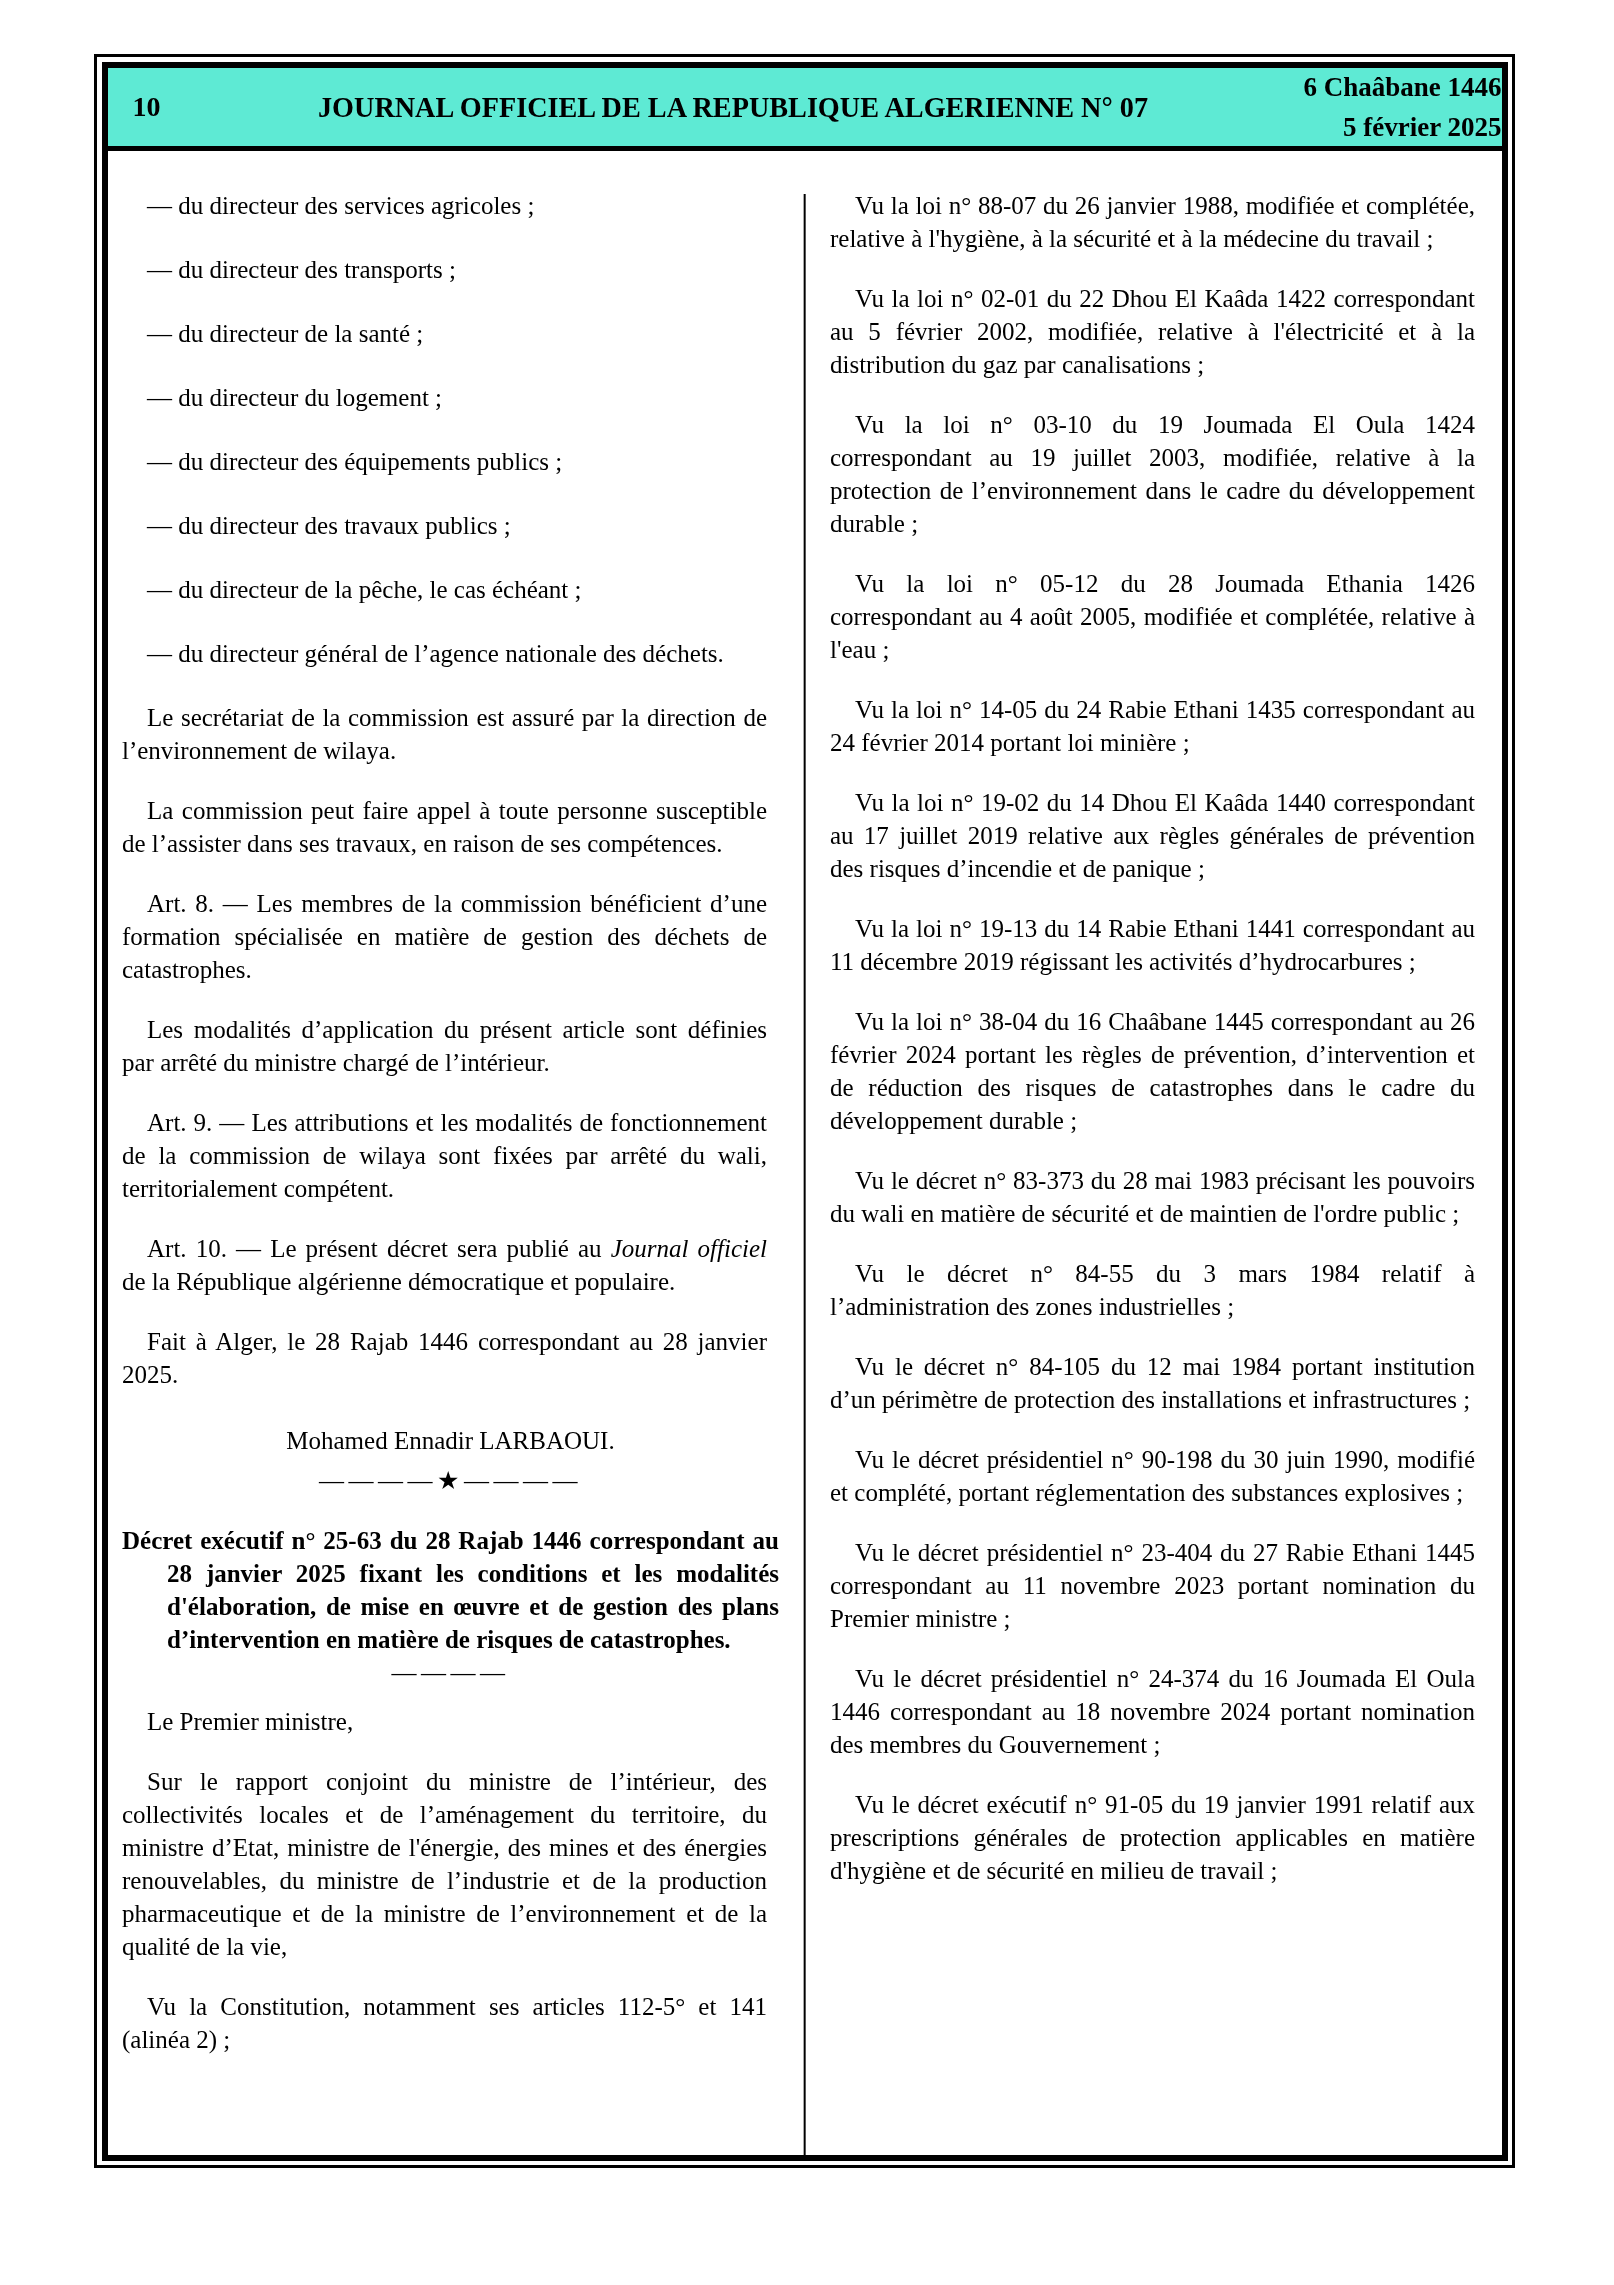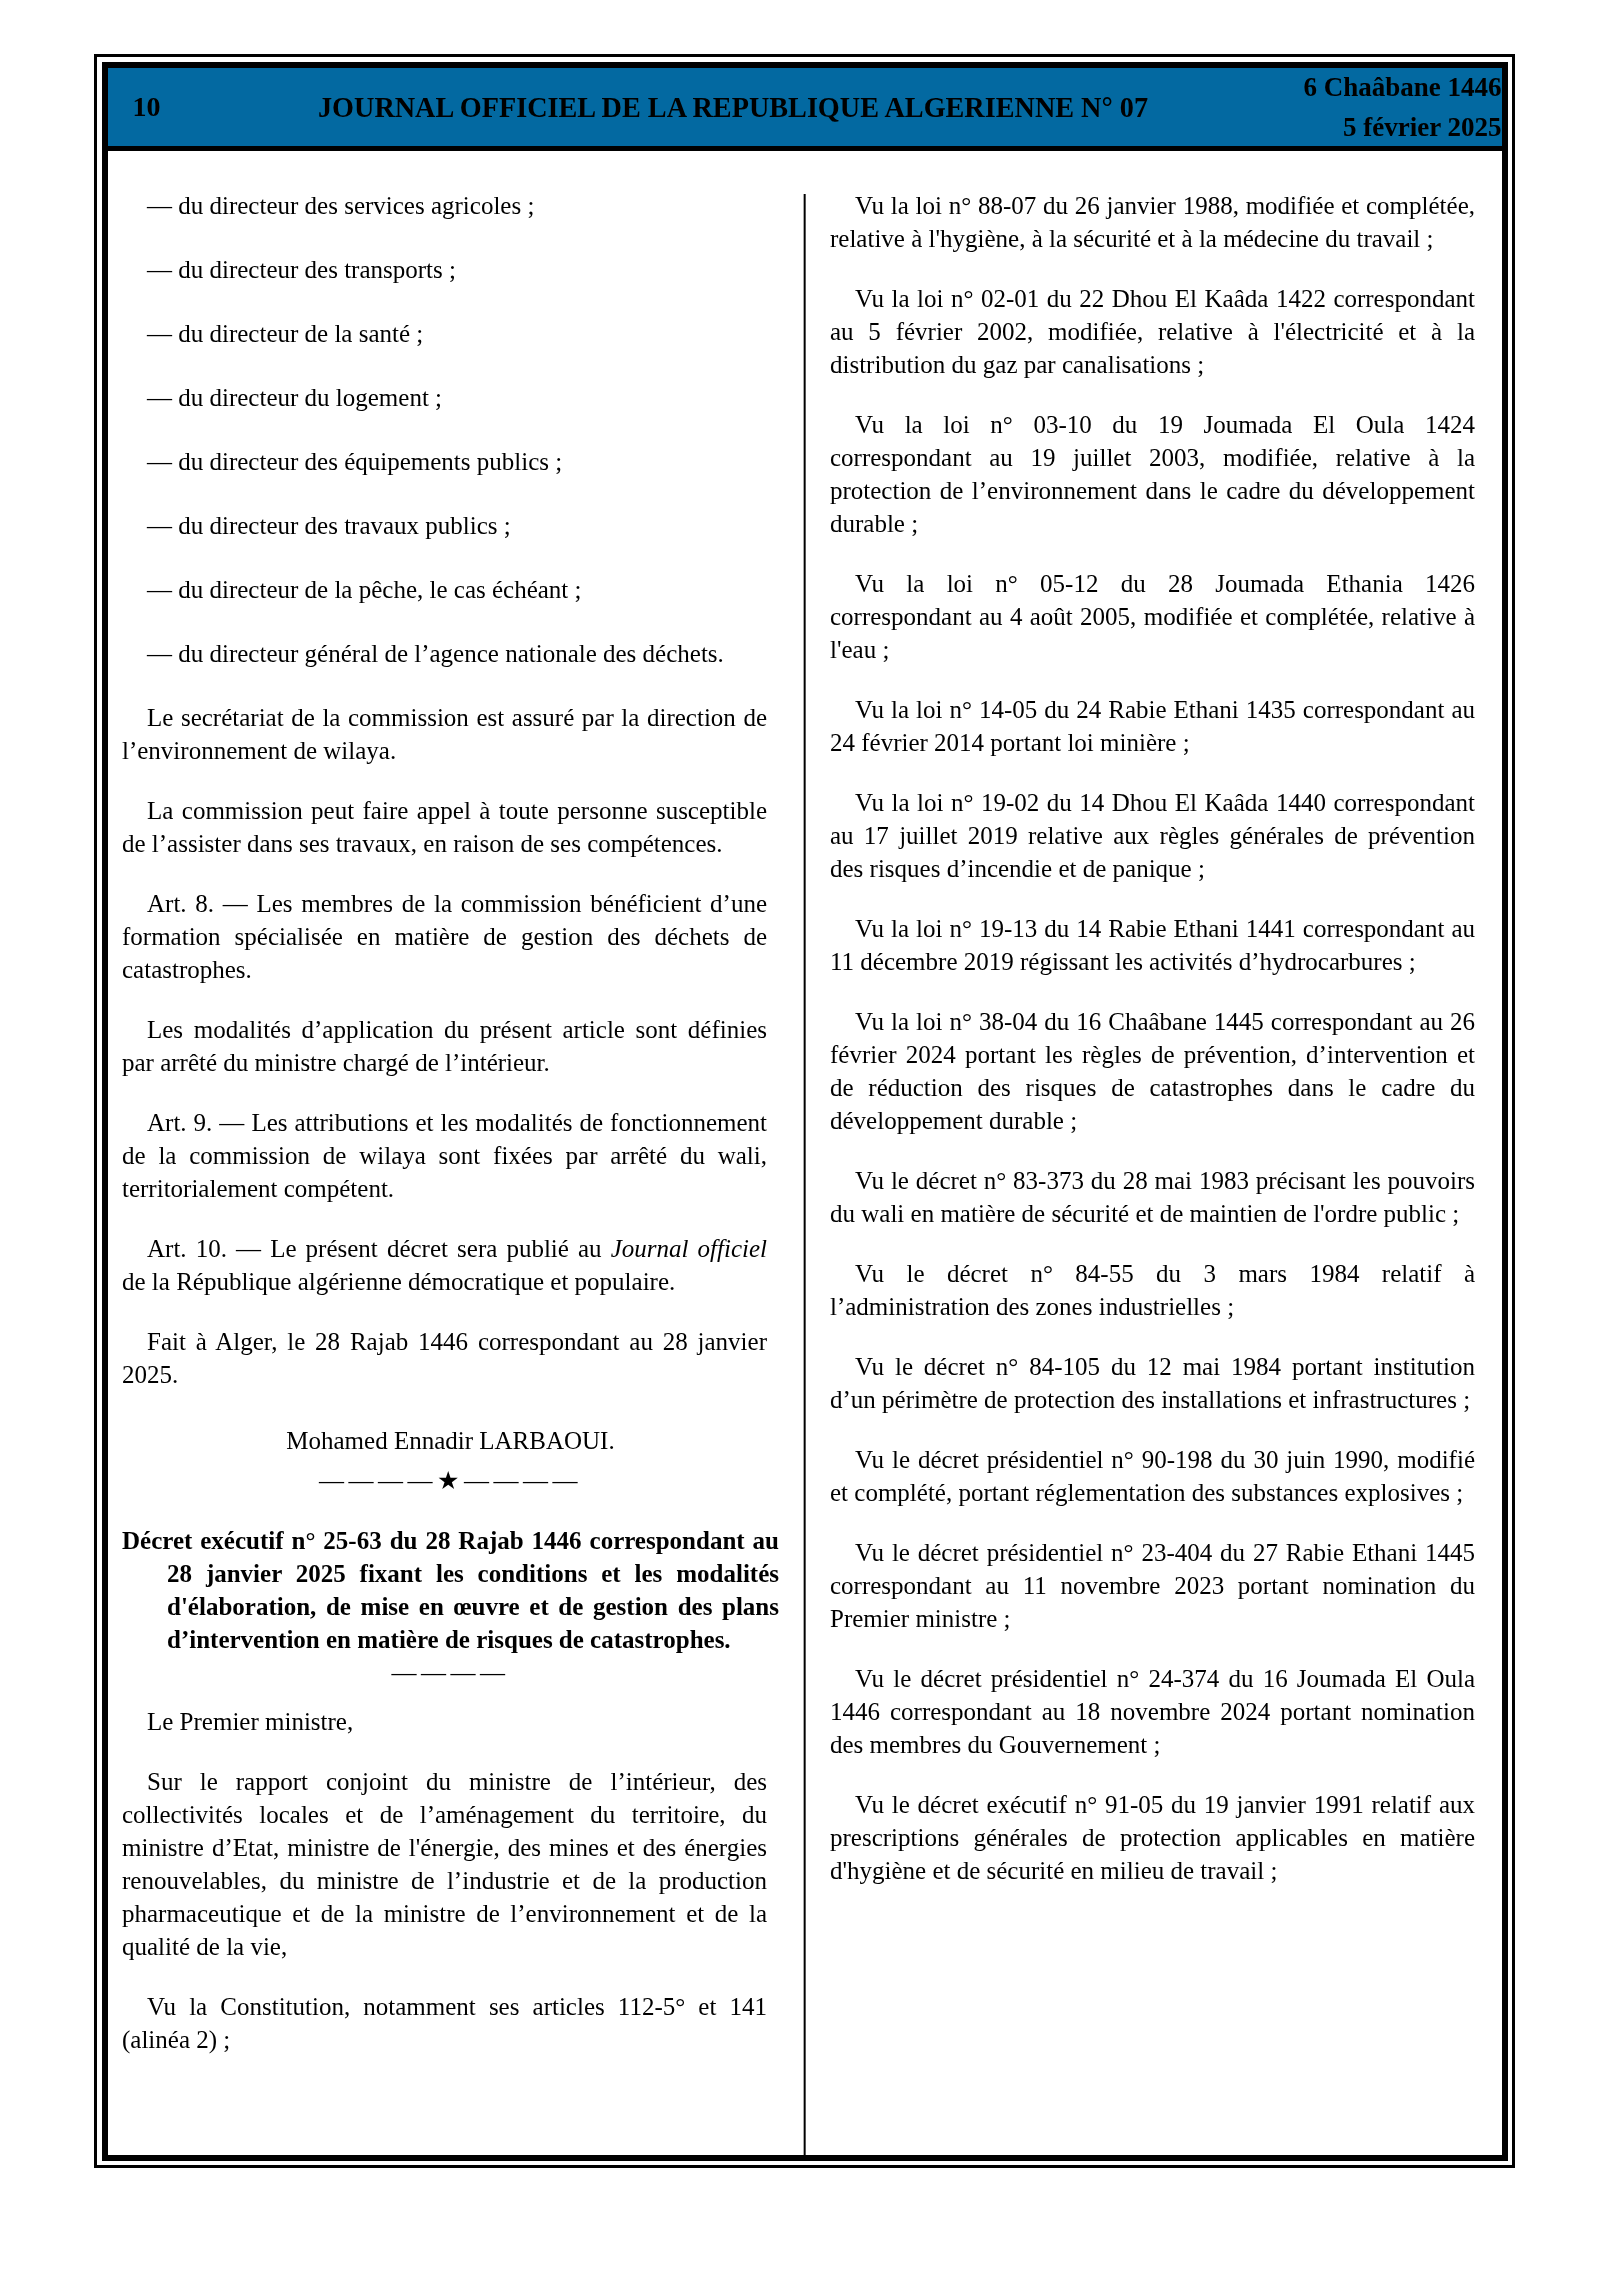--- a/index.html
+++ b/index.html
@@ -17,21 +17,21 @@
     border:3.6px solid #000;
   }
   .frame-inner{
     position:absolute;left:4.5px;top:4.5px;right:4.5px;bottom:4.5px;
     border:6.3px solid #000;
     background:#ffffff;
   }
   .header-band{
     position:relative;
     height:78px;
-    background:#0369a1;
+    background:#5eead4;
     border-bottom:5.4px solid #000;
   }
   .page-number{
     position:absolute;left:25px;top:50%;
     transform:translateY(-50%);
     font-weight:bold;font-size:28px;
   }
   .header-title{
     position:absolute;left:109px;right:253px;top:50%;
     transform:translateY(-50%) scaleX(0.94);

